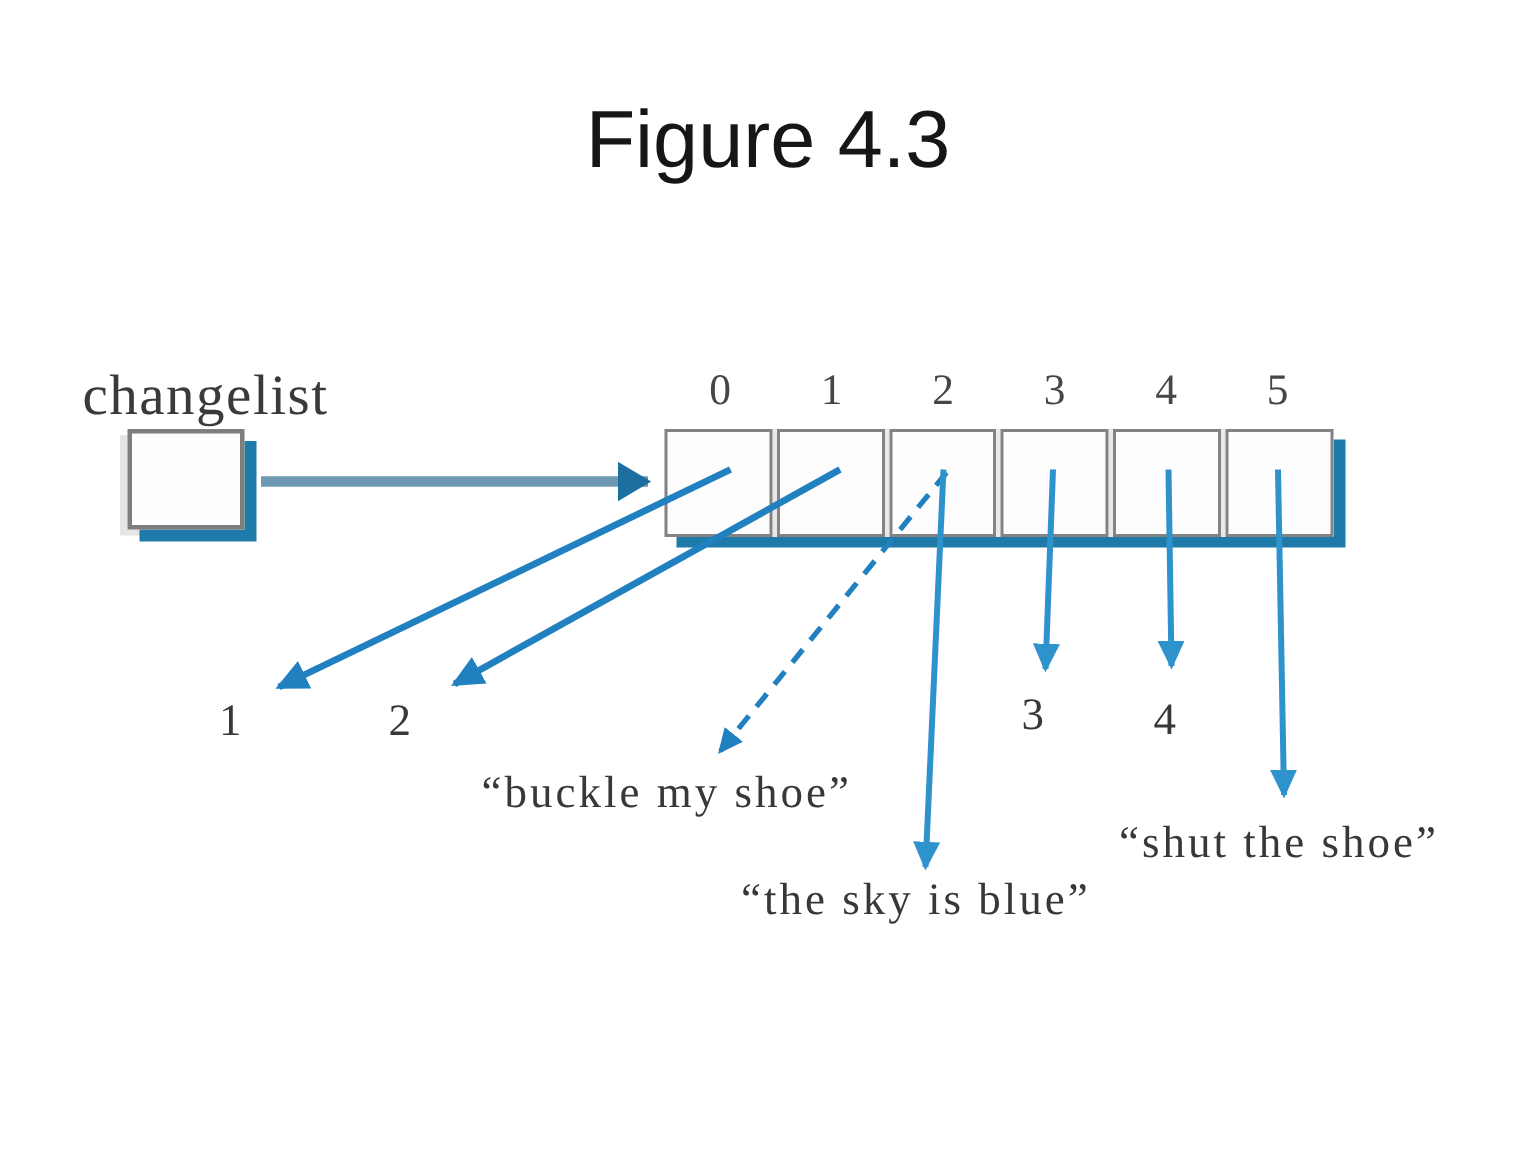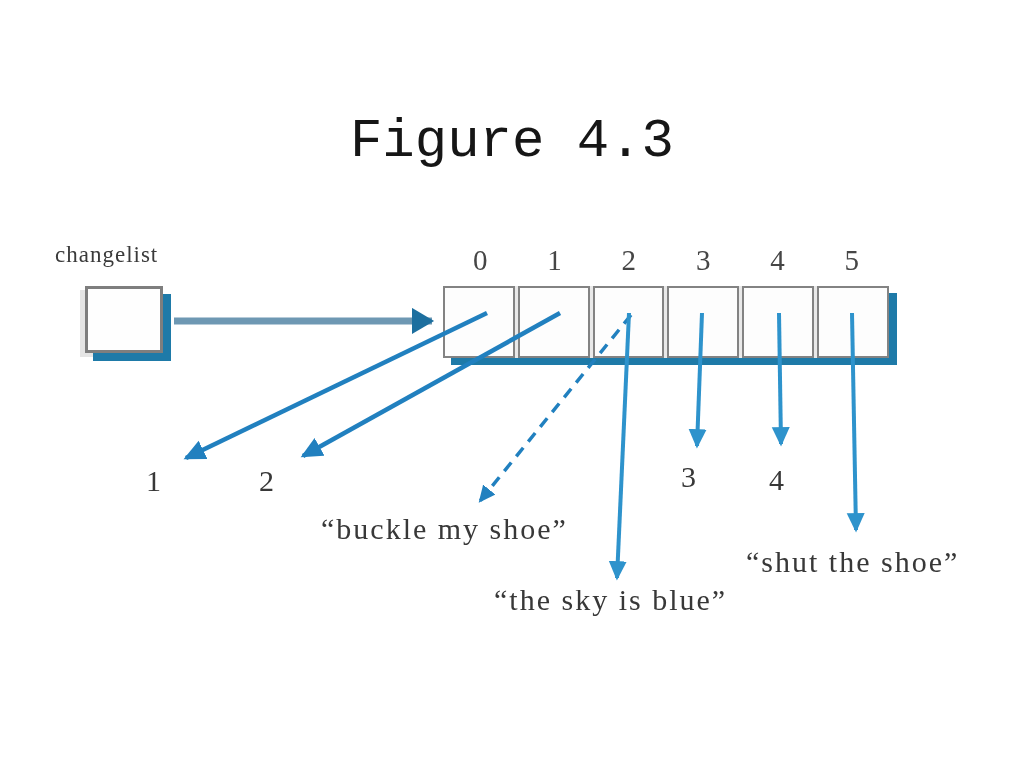--- a/index.html
+++ b/index.html
@@ -11,25 +11,25 @@
     --border-gray:#7e7e7e;
     --text-gray:#3a3a3a;
   }
   html,body{margin:0;padding:0;background:#fff;}
   .slide{
     position:relative;width:1024px;height:768px;background:#ffffff;
     overflow:hidden;font-family:"Liberation Serif", serif;color:var(--text-gray);
   }
   .title{
     position:absolute;top:64px;left:0;width:100%;text-align:center;
-    font-family:Liberation Mono, monospace;font-size:54px;line-height:1.1;
-    color:#161616;letter-spacing:0px;margin-top:48px;
+    font-family:Liberation Sans, sans-serif;font-size:54px;line-height:1.1;
+    color:#161616;letter-spacing:0px;
   }
   .var-label{
-    position:absolute;left:55px;top:242px;font-size:23px;letter-spacing:1px;
+    position:absolute;left:55px;top:242px;font-size:38px;letter-spacing:1px;
   }
   .ptr-box{
     position:absolute;left:85px;top:286px;width:78px;height:67px;
     box-sizing:border-box;background:#fefefe;border:3px solid var(--border-gray);
     box-shadow:8px 8px 0 var(--shadow-blue), -5px 4px 0 rgba(0,0,0,0.10);
   }
   .indices{
     position:absolute;left:443px;top:244px;width:446px;height:34px;
     display:flex;font-size:29px;color:#464646;
   }

